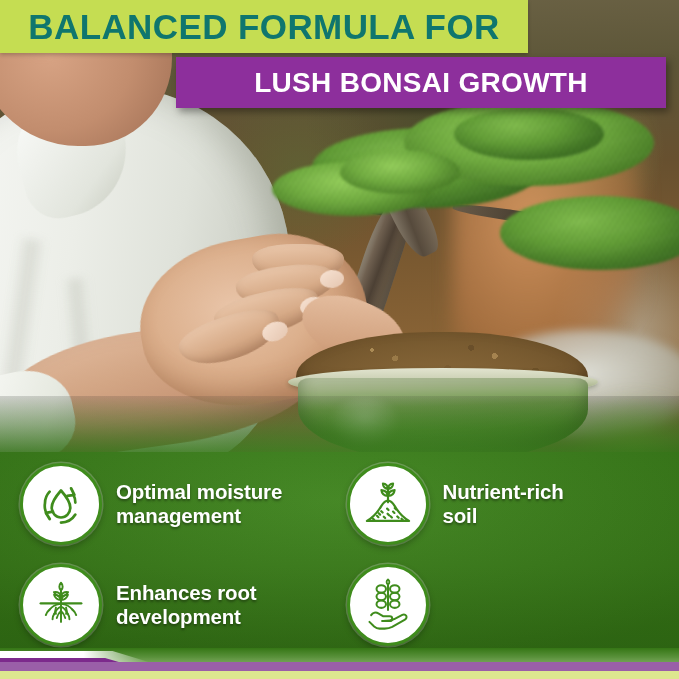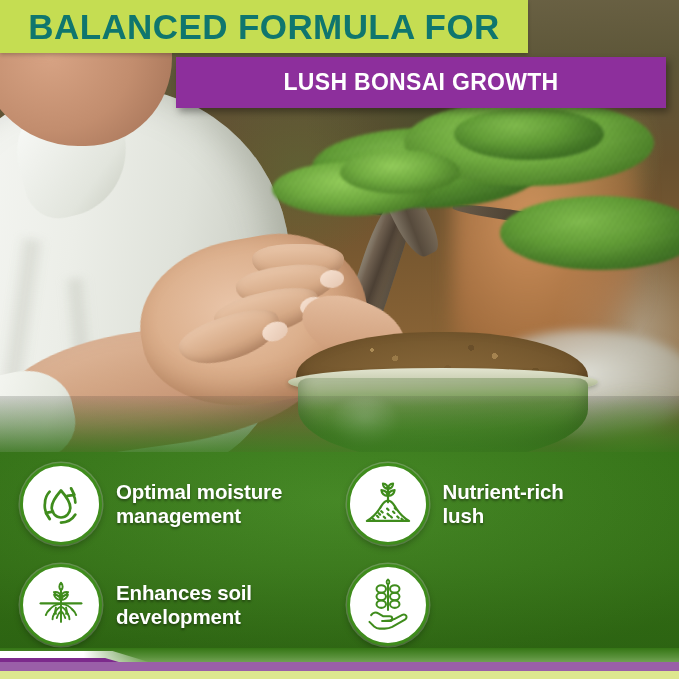--- a/index.html
+++ b/index.html
@@ -408,21 +408,21 @@
     width: 490px;
     height: 51px;
     background: #8d2f9c;
     display: flex;
     align-items: center;
     justify-content: center;
     box-shadow: 3px 4px 7px rgba(0,0,0,.35);
   }
   .banner-purple-text {
     color: #ffffff;
-    font-size: 23px;
+    font-size: 28px;
     font-weight: 700;
     letter-spacing: 0.3px;
     line-height: 1;
     white-space: nowrap;
   }
 
   
   .bottom-wrap {
     position: absolute;
     left: 0; right: 0;
@@ -558,21 +558,21 @@
           <path d="M32 30V13"></path>
           <path d="M32 14c-3.6-0.2-6-2.8-6-6.2 3.6 0.2 6 2.8 6 6.2z"></path>
           <path d="M32 14c3.6-0.2 6-2.8 6-6.2-3.6 0.2-6 2.8-6 6.2z"></path>
           <path d="M32 22.5c-4.4-0.4-7.4-3-7.8-7 4.4 0.4 7.4 3 7.8 7z"></path>
           <path d="M32 22.5c4.4-0.4 7.4-3 7.8-7-4.4 0.4-7.4 3-7.8 7z"></path>
           <path d="M7 52h50c-5.5-3-12-9-17-17.5-2.6-4.4-5.2-6.5-8-6.5s-5.4 2.1-8 6.5C19 43 12.5 49 7 52z"></path>
           <path d="M24 40.5l1.6 1.6M31 37.5l1.6 1.6M38 41l1.6 1.6M19 46l1.6 1.6M27 47l1.6 1.6M35 46.5l1.6 1.6M43 46.8l1.6 1.6M31.5 43.6l1.6 1.6M14 49.2l1.6 1.6M48 49.4l1.6 1.6M21 43l1.6 1.6M40 36.8l1.6 1.6"></path>
         </svg>
       </div>
       <div class="feature-text">Nutrient-rich
-lush</div>
+soil</div>
     </div>
 
     <div class="feature">
       <div class="feature-icon">
         <svg viewBox="0 0 64 64" fill="none" stroke="#3f8c1c" stroke-width="2.3" stroke-linecap="round" stroke-linejoin="round">
           <path d="M8 30h48" stroke-width="2.8"></path>
           <path d="M32 30V13"></path>
           <path d="M32 15c-2.6-2.6-2.6-6.8 0-9.4 2.6 2.6 2.6 6.8 0 9.4z"></path>
           <path d="M32 21c-3.4 0.6-6.8-1-8.4-4.2 3.4-0.6 6.8 1 8.4 4.2z"></path>
           <path d="M32 21c3.4 0.6 6.8-1 8.4-4.2-3.4-0.6-6.8 1-8.4 4.2z"></path>
@@ -586,21 +586,21 @@
           <path d="M30 31c-4.5 0.5-8 2.5-11.5 6.5"></path>
           <path d="M34 31c4.5 0.5 8 2.5 11.5 6.5"></path>
           <path d="M18.5 37.5c-2 1.5-3.5 3.5-4.5 6.5"></path>
           <path d="M45.5 37.5c2 1.5 3.5 3.5 4.5 6.5"></path>
           <path d="M24 42.5c-1.5 2-2 4-2 6.5"></path>
           <path d="M40 42.5c1.5 2 2 4 2 6.5"></path>
           <path d="M26 35c-1 2.5-1 5 0 7.5"></path>
           <path d="M38 35c1 2.5 1 5 0 7.5"></path>
         </svg>
       </div>
-      <div class="feature-text">Enhances soil
+      <div class="feature-text">Enhances root
 development</div>
     </div>
 
     <div class="feature">
       <div class="feature-icon">
         <svg viewBox="0 0 64 64" fill="none" stroke="#3f8c1c" stroke-width="2.4" stroke-linecap="round" stroke-linejoin="round">
           <path d="M32 38V8"></path>
           <ellipse cx="24" cy="13" rx="5.6" ry="4.4"></ellipse>
           <ellipse cx="40" cy="13" rx="5.6" ry="4.4"></ellipse>
           <ellipse cx="24" cy="22" rx="5.6" ry="4.4"></ellipse>

